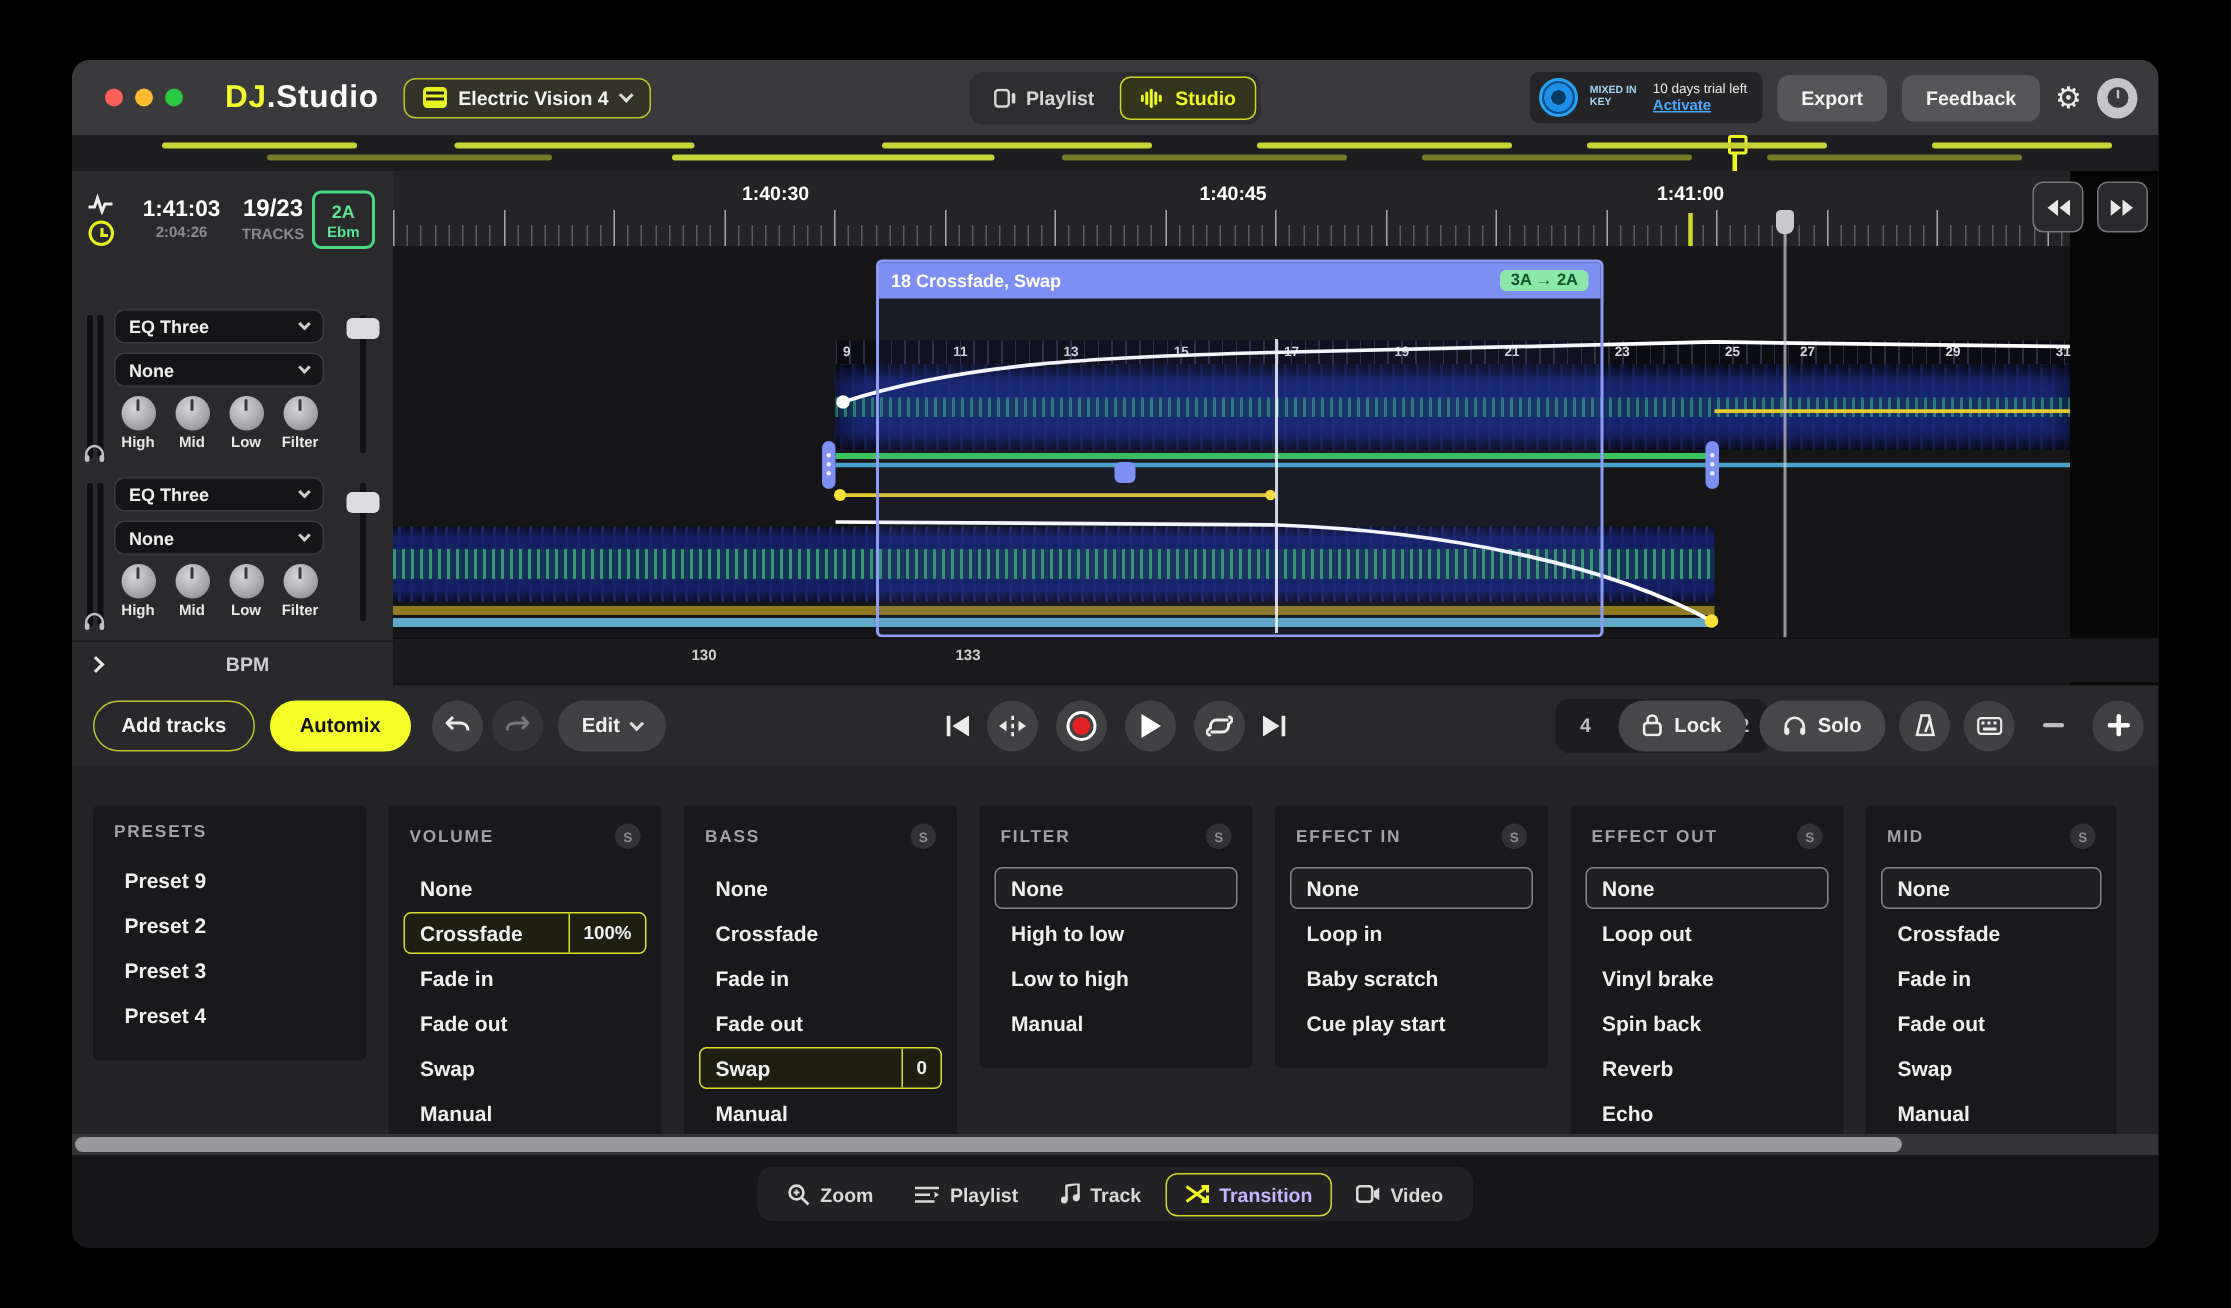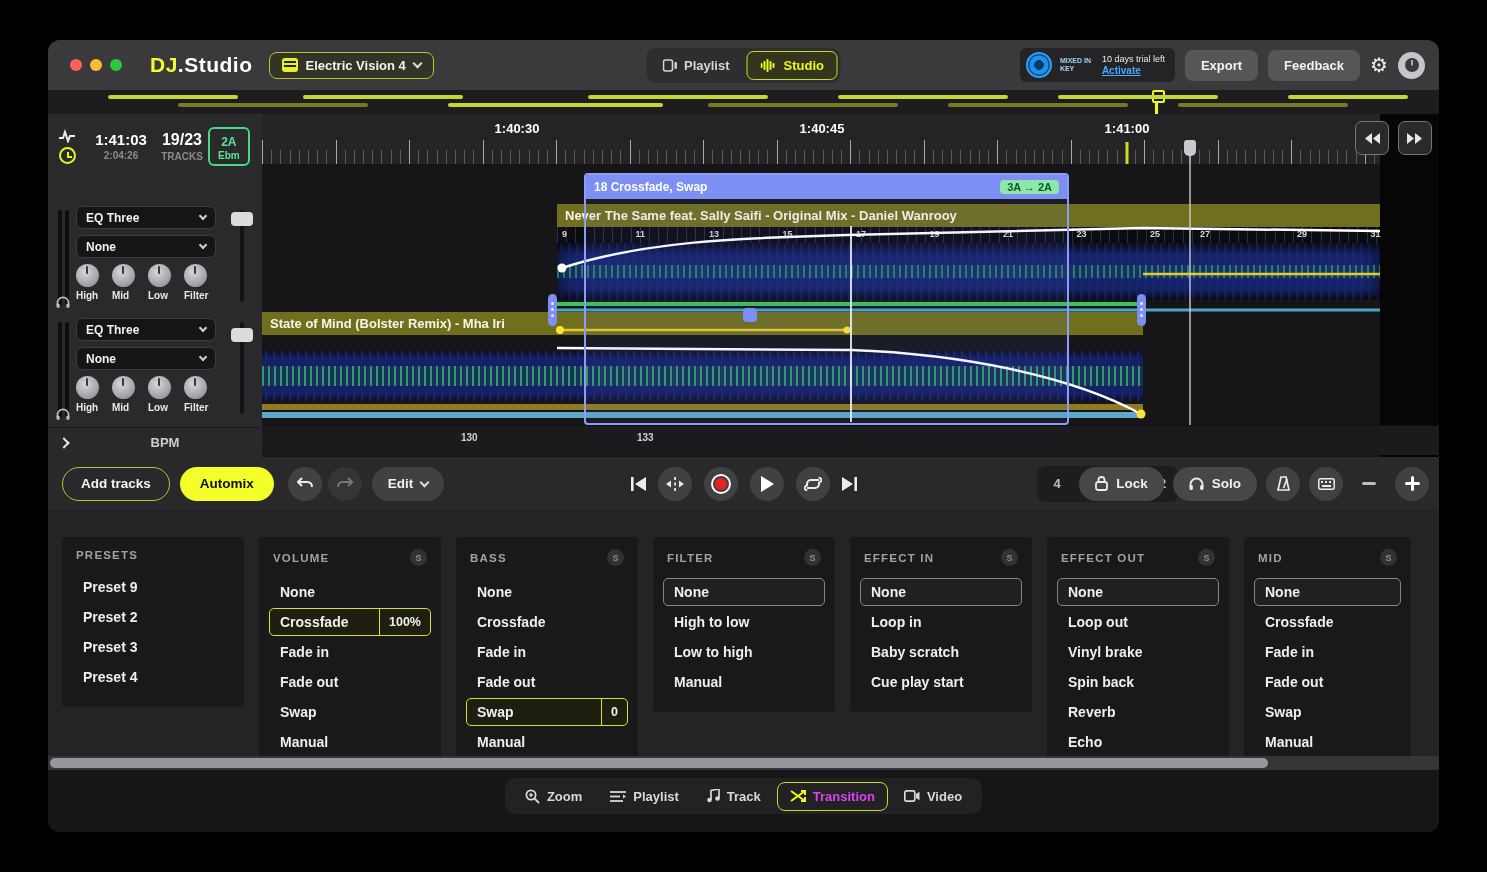--- a/index.html
+++ b/index.html
@@ -51,21 +51,21 @@
   .key-badge { border:2px solid #46d97e; border-radius:6px; padding:3px 8px; text-align:center; color:#5be392; font-weight:800; }
   .key-badge .kc { font-size:12px; } .key-badge .kn { font-size:10px; display:block; }
 
   .deck { position:absolute; left:4px; width:206px; height:108px; }
   .meters { position:absolute; left:6px; top:6px; bottom:6px; width:12px; display:flex; gap:3px; }
   .meters i { width:4px; height:100%; background:#0e0e10; border-radius:2px; }
   .deck-main { position:absolute; left:24px; top:2px; width:140px; }
   .select { display:flex; align-items:center; justify-content:space-between; background:#151517; border:1px solid #3c3c3f; border-radius:7px; height:23px; padding:0 9px; color:#f0f0f0; font-size:12px; font-weight:700; margin-bottom:6px; cursor:pointer; }
   .select .chev { border-color:#cfcfcf; width:6px; height:6px; }
   .knob-row { display:flex; justify-content:space-between; margin-top:3px; }
-  .knob-wrap { display:flex; flex-direction:column; align-items:flex-start; width:32px; }
+  .knob-wrap { display:flex; flex-direction:column; align-items:center; width:32px; }
   .knob { width:23px; height:23px; border-radius:50%; background:radial-gradient(circle at 40% 35%, #d8d8dc, #9c9ca1 70%, #6e6e72); position:relative; cursor:pointer; }
   .knob:before { content:""; position:absolute; left:10px; top:2px; width:2px; height:8px; background:#3a3a3c; border-radius:1px; }
   .knob-wrap label { font-size:10px; color:#e8e8e8; font-weight:700; margin-top:3px; }
   .hp-ic { position:absolute; left:4px; bottom:4px; color:#bfbfc3; }
   .fader { position:absolute; right:14px; top:6px; bottom:10px; width:4px; background:#121214; border-radius:2px; }
   .fader-handle { position:absolute; left:-9px; width:22px; height:14px; border-radius:4px; background:#dcdcde; cursor:grab; }
   .bpm-row { position:absolute; left:0; bottom:0; width:214px; height:30px; background:#29292b; border-top:1px solid #1a1a1c; display:flex; align-items:center; }
   .bpm-chev { margin-left:12px; width:8px; height:8px; border-right:2.5px solid #e6e6e6; border-top:2.5px solid #e6e6e6; transform:rotate(45deg); cursor:pointer; }
   .bpm-label { flex:1; text-align:center; color:#cdcdd0; font-size:13px; font-weight:700; }
 
@@ -129,21 +129,21 @@
   .p-item.sel-grey { border-color:#86868a; background:#202022; }
   .p-item.sel-yellow { border-color:#d8e02a; background:#1e1f10; padding-right:0; }
   .p-val { border-left:1.5px solid #d8e02a; display:flex; align-items:center; padding:0 9px; margin:-5px 0; font-size:12.5px; }
 
   
   .hscroll { position:absolute; left:0; top:716px; width:100%; height:14px; background:#353538; }
   .hthumb { position:absolute; left:2px; top:2px; width:1218px; height:10px; border-radius:5px; background:#98989c; cursor:grab; }
   .footer { position:absolute; left:0; top:730px; width:100%; height:62px; background:#161618; display:flex; justify-content:center; }
   .tabs { margin-top:8px; height:36px; background:#222225; border-radius:10px; display:flex; align-items:center; padding:0 8px; gap:4px; }
   .tab { display:flex; align-items:center; gap:7px; color:#d9d9d9; font-size:13px; font-weight:700; padding:6px 12px; border-radius:8px; cursor:pointer; }
-  .tab.active { color:#d946ef; border:1.5px solid #cdd829; }
+  .tab.active { color:#c4b5fd; border:1.5px solid #cdd829; }
   svg { display:block; }
 </style>
 </head>
 <body>
 
 <div class="window">
 
   <div class="titlebar">
     <div class="traffic">
       <i class="t-red"></i>
@@ -464,38 +464,36 @@
         <svg width="16" height="11" viewBox="0 0 16 11">
             <path d="M8 0 L1 5.5 L8 11 Z M16 0 L9 5.5 L16 11 Z" fill="#e8e8e8"></path>
           </svg>
       </div>
       <div class="nav-sq" style="left:1136px;">
         <svg width="16" height="11" viewBox="0 0 16 11">
             <path d="M0 0 L7 5.5 L0 11 Z M8 0 L15 5.5 L8 11 Z" fill="#e8e8e8"></path>
           </svg>
       </div>
 
-      <div class="lane-header" style="left:295px; top:90px; width:823px;">Never The Same feat. Sally Saifi - Original Mix - Daniel Wanrooy</div>
       <div class="beat-strip" style="left:295px; top:113px; width:823px;" id="beatsA">
           <span class="beat-num" style="left: 5px;">9</span>
           <span class="beat-num" style="left: 78.5px;">11</span>
           <span class="beat-num" style="left: 152px;">13</span>
           <span class="beat-num" style="left: 225.5px;">15</span>
           <span class="beat-num" style="left: 299px;">17</span>
           <span class="beat-num" style="left: 372.5px;">19</span>
           <span class="beat-num" style="left: 446px;">21</span>
           <span class="beat-num" style="left: 519.5px;">23</span>
           <span class="beat-num" style="left: 593px;">25</span>
           <span class="beat-num" style="left: 643px;">27</span>
           <span class="beat-num" style="left: 740px;">29</span>
           <span class="beat-num" style="left: 813.5px;">31</span>
         </div>
       <div class="wave waveA" style="left:295px; top:129px; width:823px; height:57px;"></div>
 
-      <div class="lane-header" style="left:0; top:198px; width:881px;">State of Mind (Bolster Remix) - Mha Iri</div>
       <div class="wave waveB" style="left:0; top:237px; width:881px; height:50px;"></div>
 
       <svg width="1177" height="343" style="position:absolute; left:0; top:0; pointer-events:none;">
         <line x1="295" y1="190" x2="881" y2="190" stroke="#3cc25e" stroke-width="4"></line>
         <line x1="295" y1="196" x2="1118" y2="196" stroke="#4aa3c9" stroke-width="3"></line>
         <line x1="881" y1="160" x2="1118" y2="160" stroke="#e6c92e" stroke-width="2.5"></line>
         <rect x="0" y="290" width="881" height="6" fill="#8f7a22"></rect>
         <rect x="0" y="298" width="881" height="6" fill="#5fa8c9"></rect>
         <line x1="295" y1="216" x2="585" y2="216" stroke="#e6c92e" stroke-width="2.5"></line>
         <circle cx="298" cy="216" r="4" fill="#ffe23a"></circle>

